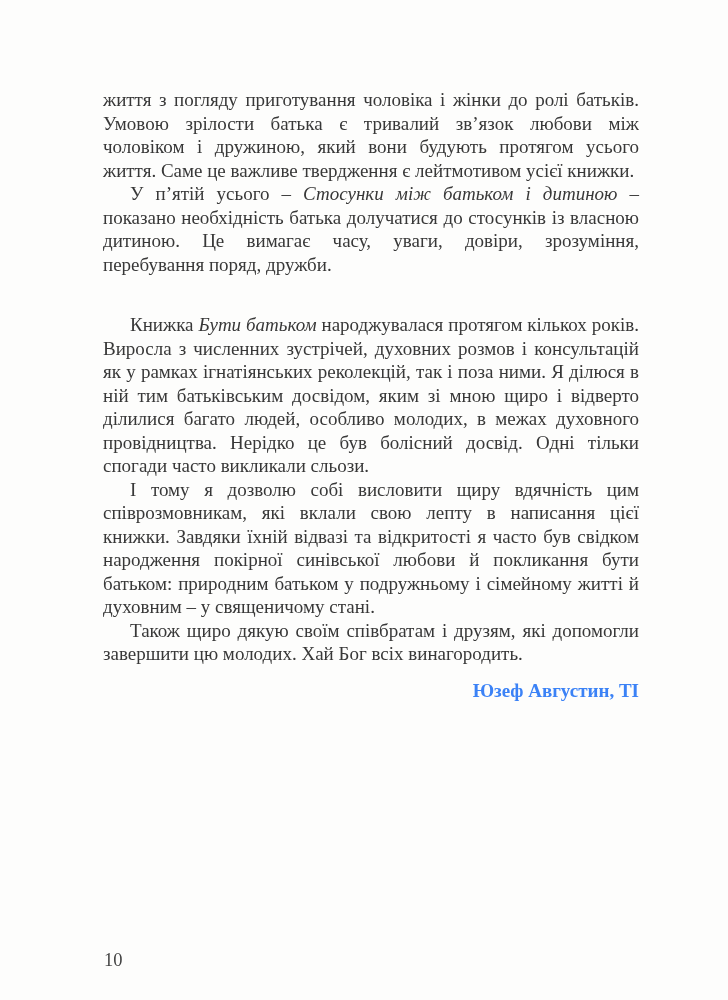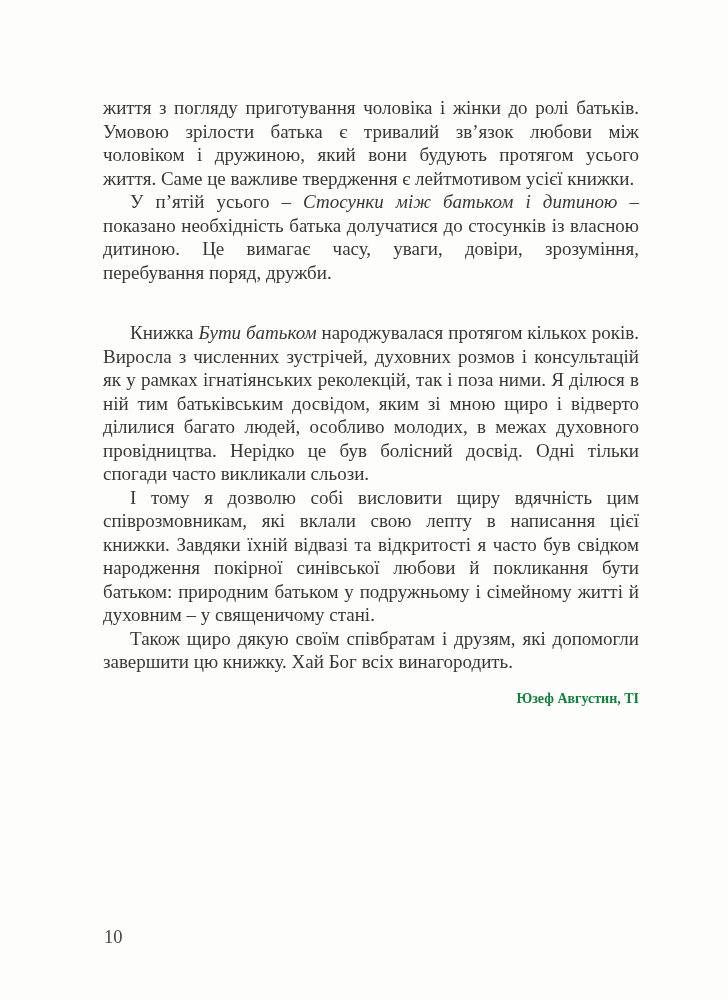--- a/index.html
+++ b/index.html
@@ -12,21 +12,21 @@
     width: 728px;
     height: 1000px;
     background: #fdfdfc;
     overflow: hidden;
     font-family: "Liberation Serif", "DejaVu Serif", serif;
     color: #383838;
   }
   .text-block {
     position: absolute;
     left: 103px;
-    top: 96px;
+    top: 88px;
     width: 536px;
     font-size: 19px;
     line-height: 23.5px;
     text-align: justify;
   }
   .para {
     margin: 0;
     padding: 0;
   }
   .para.indent {
@@ -35,41 +35,41 @@
   .para.space-before {
     margin-top: 37px;
   }
   .italic {
     font-style: italic;
   }
   .signature {
     margin: 13px 0 0 0;
     text-align: right;
     font-weight: bold;
-    font-size: 14px;
+    font-size: 19px;
     line-height: 23.5px;
-    color: #15803d;
+    color: #3b82f6;
   }
   .page-number {
     position: absolute;
     left: 104px;
-    top: 926px;
+    top: 949px;
     font-size: 18.5px;
     line-height: 23px;
     color: #444444;
   }
 </style>
 </head>
 <body>
 
 <div class="page">
   <div class="text-block">
     <div>
         <p class="para"><span>життя з погляду приготування чоловіка і жінки до ролі батьків. Умовою зрілости батька є тривалий зв’язок любови між чоловіком і дружиною, який вони будують протягом усього життя. Саме це важливе твердження є лейтмотивом усієї книжки.</span></p>
         <p class="para indent"><span>У п’ятій усього – </span><span class="italic">Стосунки між батьком і дитиною</span><span> – показано необхідність батька долучатися до стосунків із власною дитиною. Це вимагає часу, уваги, довіри, зрозуміння, перебування поряд, дружби.</span></p>
         <p class="para indent space-before"><span>Книжка </span><span class="italic">Бути батьком</span><span> народжувалася протягом кількох років. Виросла з численних зустрічей, духовних розмов і консультацій як у рамках ігнатіянських реколекцій, так і поза ними. Я ділюся в ній тим батьківським досвідом, яким зі мною щиро і відверто ділилися багато людей, особливо молодих, в межах духовного провідництва. Нерідко це був болісний досвід. Одні тільки спогади часто викликали сльози.</span></p>
         <p class="para indent"><span>І тому я дозволю собі висловити щиру вдячність цим співрозмовникам, які вклали свою лепту в написання цієї книжки. Завдяки їхній відвазі та відкритості я часто був свідком народження покірної синівської любови й покликання бути батьком: природним батьком у подружньому і сімейному житті й духовним – у священичому стані.</span></p>
-        <p class="para indent"><span>Також щиро дякую своїм співбратам і друзям, які допомогли завершити цю книжку. Хай Бог всіх винагородить.</span></p>
+        <p class="para indent"><span>Також щиро дякую своїм співбратам і друзям, які допомогли завершити цю молодих. Хай Бог всіх винагородить.</span></p>
       </div>
     <p class="signature">Юзеф Августин, ТІ</p>
   </div>
   <div class="page-number">10</div>
 </div>
 
 </body></html>

